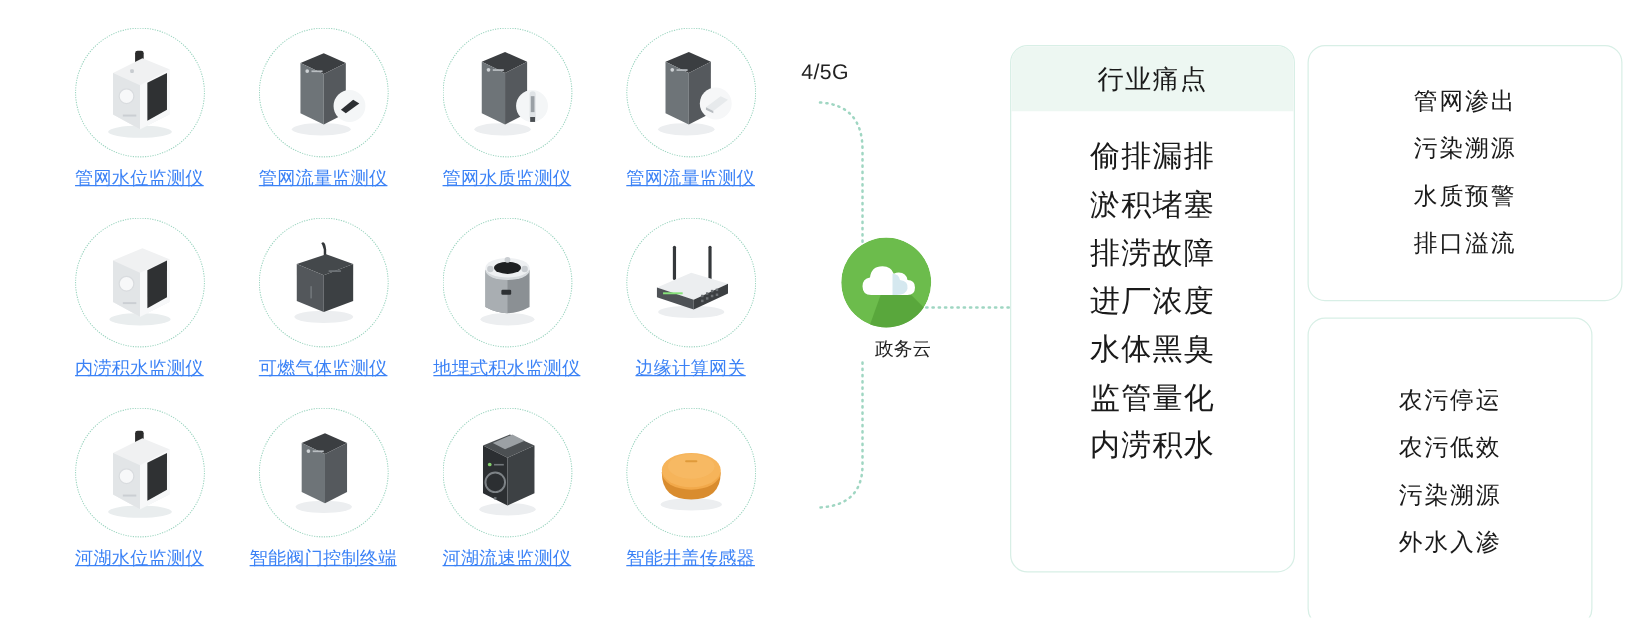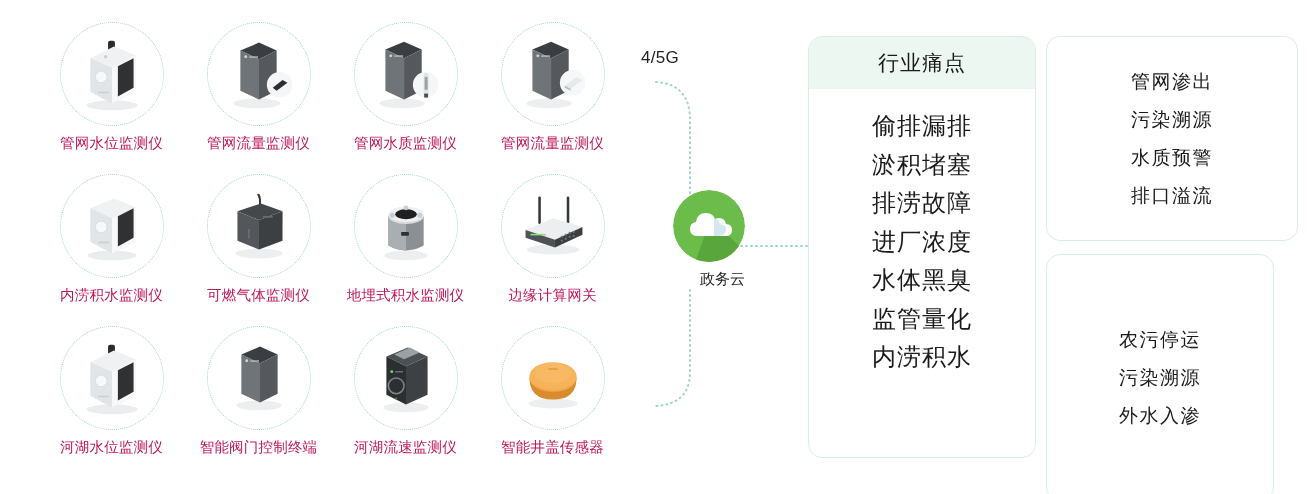--- a/index.html
+++ b/index.html
@@ -47,24 +47,25 @@
     align-items: center;
     justify-content: center;
     position: relative;
   }
 
   .device-art { width: 104px; height: 104px; display:block; }
 
   .device-label {
     margin-top: 9px;
     font-size: 14.5px;
-    color: #be185d;
+    color: #3b82f6;
     white-space: nowrap;
     letter-spacing: 0.2px;
     line-height: 1.2;
+    text-decoration: underline;
   }
 
   
   #connector-layer {
     position: absolute;
     left: 620px;
     top: 0;
     width: 200px;
     height: 494px;
     pointer-events: none;
@@ -417,18 +418,19 @@
       <div class="topic-item">管网渗出</div>
       <div class="topic-item">污染溯源</div>
       <div class="topic-item">水质预警</div>
       <div class="topic-item">排口溢流</div>
     </div>
   </div>
 
   <div id="topic-card-2" class="card">
     <div class="topic-list">
       <div class="topic-item">农污停运</div>
+      <div class="topic-item">农污低效</div>
       <div class="topic-item">污染溯源</div>
       <div class="topic-item">外水入渗</div>
     </div>
   </div>
 
 </div>
 
 </body></html>

